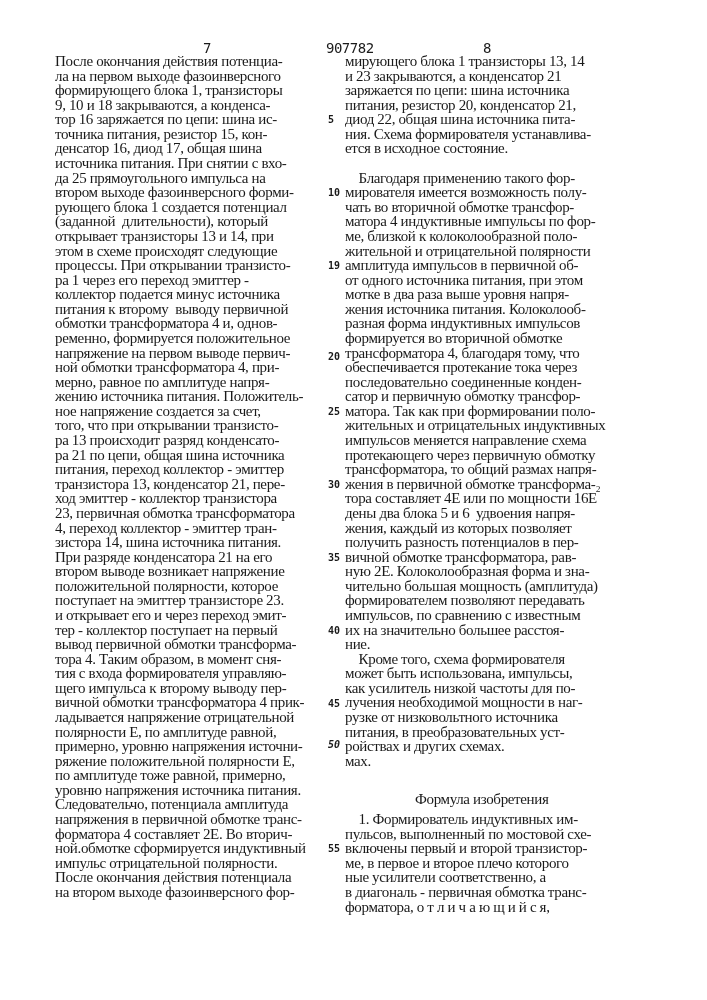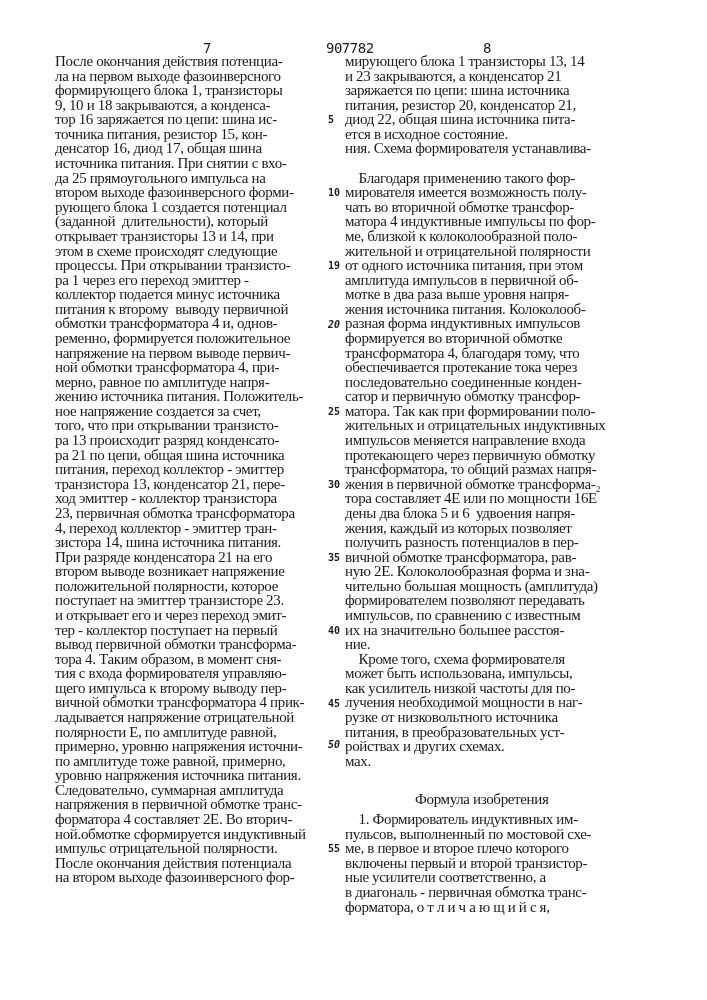--- a/index.html
+++ b/index.html
@@ -65,58 +65,59 @@
     <div>и открывает его и через переход эмит-</div>
     <div>тер - коллектор поступает на первый</div>
     <div>вывод первичной обмотки трансформа-</div>
     <div>тора 4. Таким образом, в момент сня-</div>
     <div>тия с входа формирователя управляю-</div>
     <div>щего импульса к второму выводу пер-</div>
     <div>вичной обмотки трансформатора 4 прик-</div>
     <div>ладывается напряжение отрицательной</div>
     <div>полярности E, по амплитуде равной,</div>
     <div>примерно, уровню напряжения источни-</div>
+    <div>ряжение положительной полярности E,</div>
     <div>по амплитуде тоже равной, примерно,</div>
     <div>уровню напряжения источника питания.</div>
-    <div>Следовательчо, суммарная амплитуда</div>
+    <div>Следовательчо, потенциала амплитуда</div>
     <div>напряжения в первичной обмотке транс-</div>
     <div>форматора 4 составляет 2E. Во вторич-</div>
     <div>ной.обмотке сформируется индуктивный</div>
     <div>импульс отрицательной полярности.</div>
     <div>После окончания действия потенциала</div>
     <div>на втором выходе фазоинверсного фор-</div>
   </div>
 <div class="col" id="col-right">
     <div>мирующего блока 1 транзисторы 13, 14</div>
     <div>и 23 закрываются, а конденсатор 21</div>
     <div>заряжается по цепи: шина источника</div>
     <div>питания, резистор 20, конденсатор 21,</div>
     <div>диод 22, общая шина источника пита-</div>
+    <div>ния. Схема формирователя устанавлива-</div>
     <div>ется в исходное состояние.</div>
-    <div>ния. Схема формирователя устанавлива-</div>
     <div>&nbsp;</div>
     <div>    Благодаря применению такого фор-</div>
     <div>мирователя имеется возможность полу-</div>
     <div>чать во вторичной обмотке трансфор-</div>
     <div>матора 4 индуктивные импульсы по фор-</div>
     <div>ме, близкой к колоколообразной поло-</div>
     <div>жительной и отрицательной полярности</div>
+    <div>амплитуда импульсов в первичной об-</div>
     <div>от одного источника питания, при этом</div>
-    <div>амплитуда импульсов в первичной об-</div>
     <div>мотке в два раза выше уровня напря-</div>
     <div>жения источника питания. Колоколооб-</div>
     <div>разная форма индуктивных импульсов</div>
     <div>формируется во вторичной обмотке</div>
     <div>трансформатора 4, благодаря тому, что</div>
     <div>обеспечивается протекание тока через</div>
     <div>последовательно соединенные конден-</div>
     <div>сатор и первичную обмотку трансфор-</div>
     <div>матора. Так как при формировании поло-</div>
     <div>жительных и отрицательных индуктивных</div>
-    <div>импульсов меняется направление входа</div>
+    <div>импульсов меняется направление схема</div>
     <div>протекающего через первичную обмотку</div>
     <div>трансформатора, то общий размах напря-</div>
     <div>жения в первичной обмотке трансформа-₂</div>
     <div>тора составляет 4E или по мощности 16E</div>
     <div>дены два блока 5 и 6  удвоения напря-</div>
     <div>жения, каждый из которых позволяет</div>
     <div>получить разность потенциалов в пер-</div>
     <div>вичной обмотке трансформатора, рав-</div>
     <div>ную 2E. Колоколообразная форма и зна-</div>
     <div>чительно большая мощность (амплитуда)</div>
@@ -130,33 +131,33 @@
     <div>лучения необходимой мощности в наг-</div>
     <div>рузке от низковольтного источника</div>
     <div>питания, в преобразовательных уст-</div>
     <div>ройствах и других схемах.</div>
     <div>мах.</div>
     <div>&nbsp;</div>
     <div>&nbsp;</div>
     <div>&nbsp;</div>
     <div>    1. Формирователь индуктивных им-</div>
     <div>пульсов, выполненный по мостовой схе-</div>
+    <div>включены первый и второй транзистор-</div>
     <div>ме, в первое и второе плечо которого</div>
-    <div>включены первый и второй транзистор-</div>
     <div>ные усилители соответственно, а</div>
     <div>в диагональ - первичная обмотка транс-</div>
     <div>форматора, о т л и ч а ю щ и й с я,</div>
   </div>
 <div class="col heading" id="claims-heading" style="left: 345px; top: 791.58px;">Формула изобретения</div>
 
 <div id="line-numbers">
     <div class="ln" style="top: 114.32px;">5</div>
     <div class="ln" style="top: 187.22px;">10</div>
     <div class="ln" style="top: 260.12px;">19</div>
-    <div class="ln" style="top: 319px; font-style: italic;">20</div>
+    <div class="ln" style="top: 351px;">20</div>
     <div class="ln" style="top: 405.92px;">25</div>
     <div class="ln" style="top: 478.82px;">30</div>
     <div class="ln" style="top: 551.72px;">35</div>
     <div class="ln" style="top: 624.62px;">40</div>
     <div class="ln" style="top: 697.52px;">45</div>
     <div class="ln" style="top: 739px; font-style: italic;">50</div>
     <div class="ln" style="top: 843.32px;">55</div>
   </div>
 
 </body></html>

